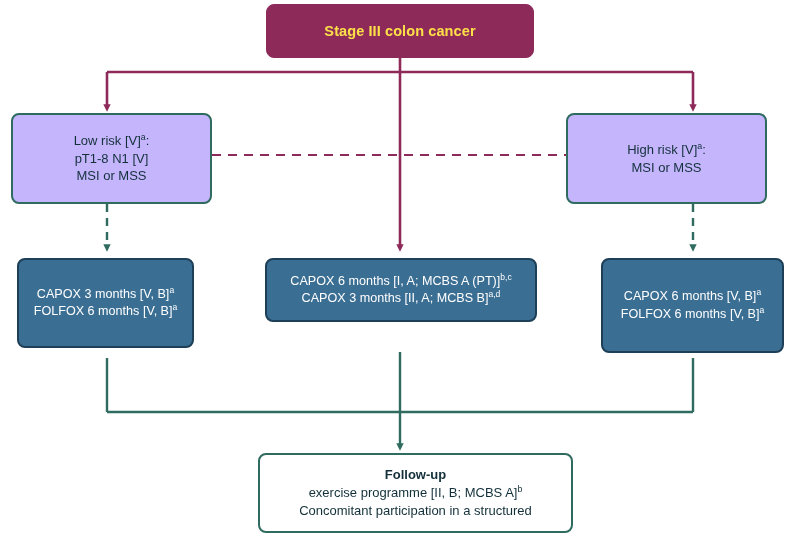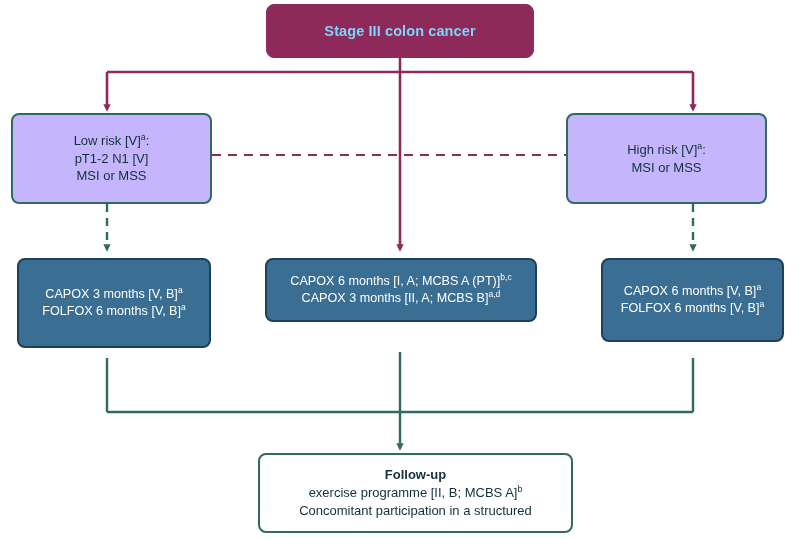--- a/index.html
+++ b/index.html
@@ -40,21 +40,21 @@
   }
   .node .line {
     display: block;
     line-height: 1.38;
     white-space: nowrap;
   }
   
   .node-root {
     background: #8e2a5a;
     border: 1px solid #8e2a5a;
-    color: #7dd3fc;
+    color: #fde047;
     font-weight: bold;
     font-size: 14.5px;
     letter-spacing: 0.1px;
   }
   
   .node-risk {
     background: #c4b5fd;
     border: 2px solid #2f6b5e;
     color: #13303a;
     font-size: 13px;
@@ -123,47 +123,47 @@
 
   <div class="node node-root" style="left:266px; top:4px; width:268px; height:54px;">
     <div class="lines">
       <span class="line">Stage III colon cancer</span>
     </div>
   </div>
 
   <div class="node node-risk" style="left:11px; top:113px; width:201px; height:91px;">
     <div class="lines">
       <span class="line">Low risk [V]<sup>a</sup>:</span>
-      <span class="line">pT1-2 N1 [V]</span>
+      <span class="line">pT1-8 N1 [V]</span>
       <span class="line">MSI or MSS</span>
     </div>
   </div>
 
   <div class="node node-risk" style="left:566px; top:113px; width:201px; height:91px;">
     <div class="lines">
       <span class="line">High risk [V]<sup>a</sup>:</span>
       <span class="line">MSI or MSS</span>
     </div>
   </div>
 
-  <div class="node node-treat" style="left:17px; top:258px; width:194px; height:90px;">
+  <div class="node node-treat" style="left:17px; top:258px; width:177px; height:90px;">
     <div class="lines">
       <span class="line">CAPOX 3 months [V, B]<sup>a</sup></span>
       <span class="line">FOLFOX 6 months [V, B]<sup>a</sup></span>
     </div>
   </div>
 
   <div class="node node-treat" style="left:265px; top:258px; width:272px; height:64px;">
     <div class="lines">
       <span class="line">CAPOX 6 months [I, A; MCBS A (PT)]<sup>b,c</sup></span>
       <span class="line">CAPOX 3 months [II, A; MCBS B]<sup>a,d</sup></span>
     </div>
   </div>
 
-  <div class="node node-treat" style="left:601px; top:258px; width:183px; height:84px;">
+  <div class="node node-treat" style="left:601px; top:258px; width:183px; height:95px;">
     <div class="lines">
       <span class="line">CAPOX 6 months [V, B]<sup>a</sup></span>
       <span class="line">FOLFOX 6 months [V, B]<sup>a</sup></span>
     </div>
   </div>
 
   <div class="node node-follow" style="left:258px; top:453px; width:315px; height:80px;">
     <div class="lines">
       <span class="line title">Follow-up</span>
       <span class="line">exercise programme [II, B; MCBS A]<sup>b</sup></span>

